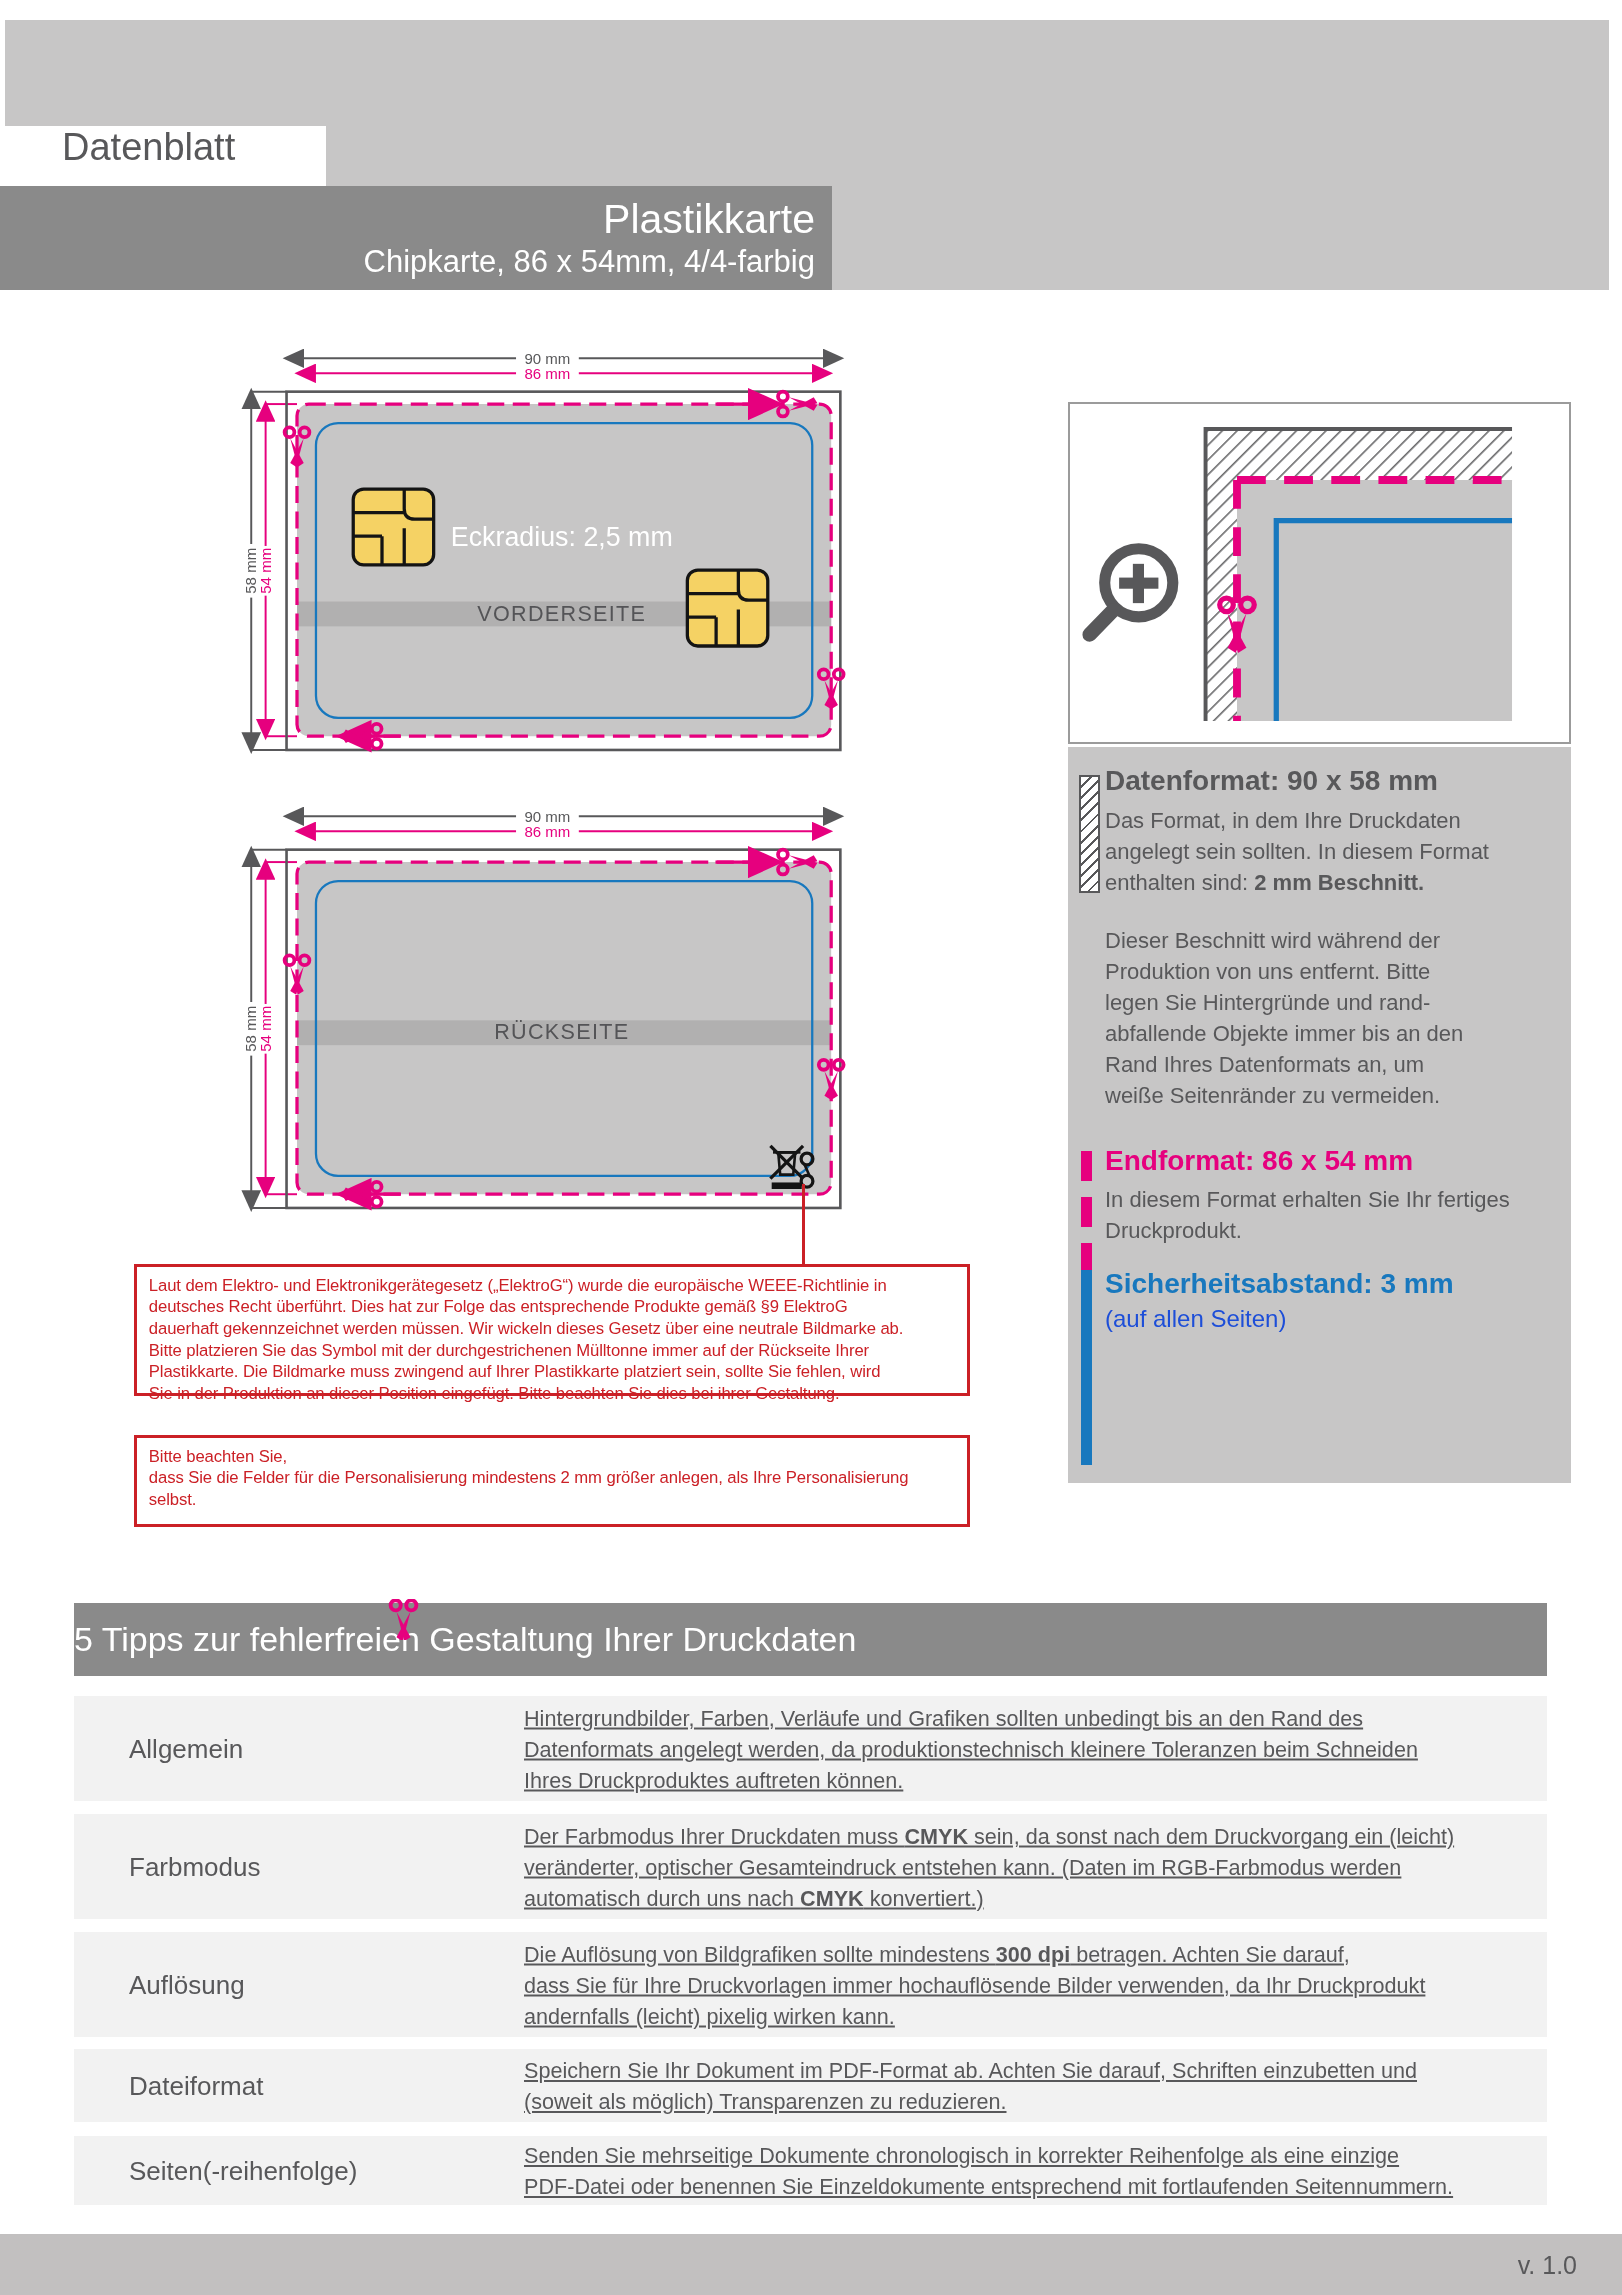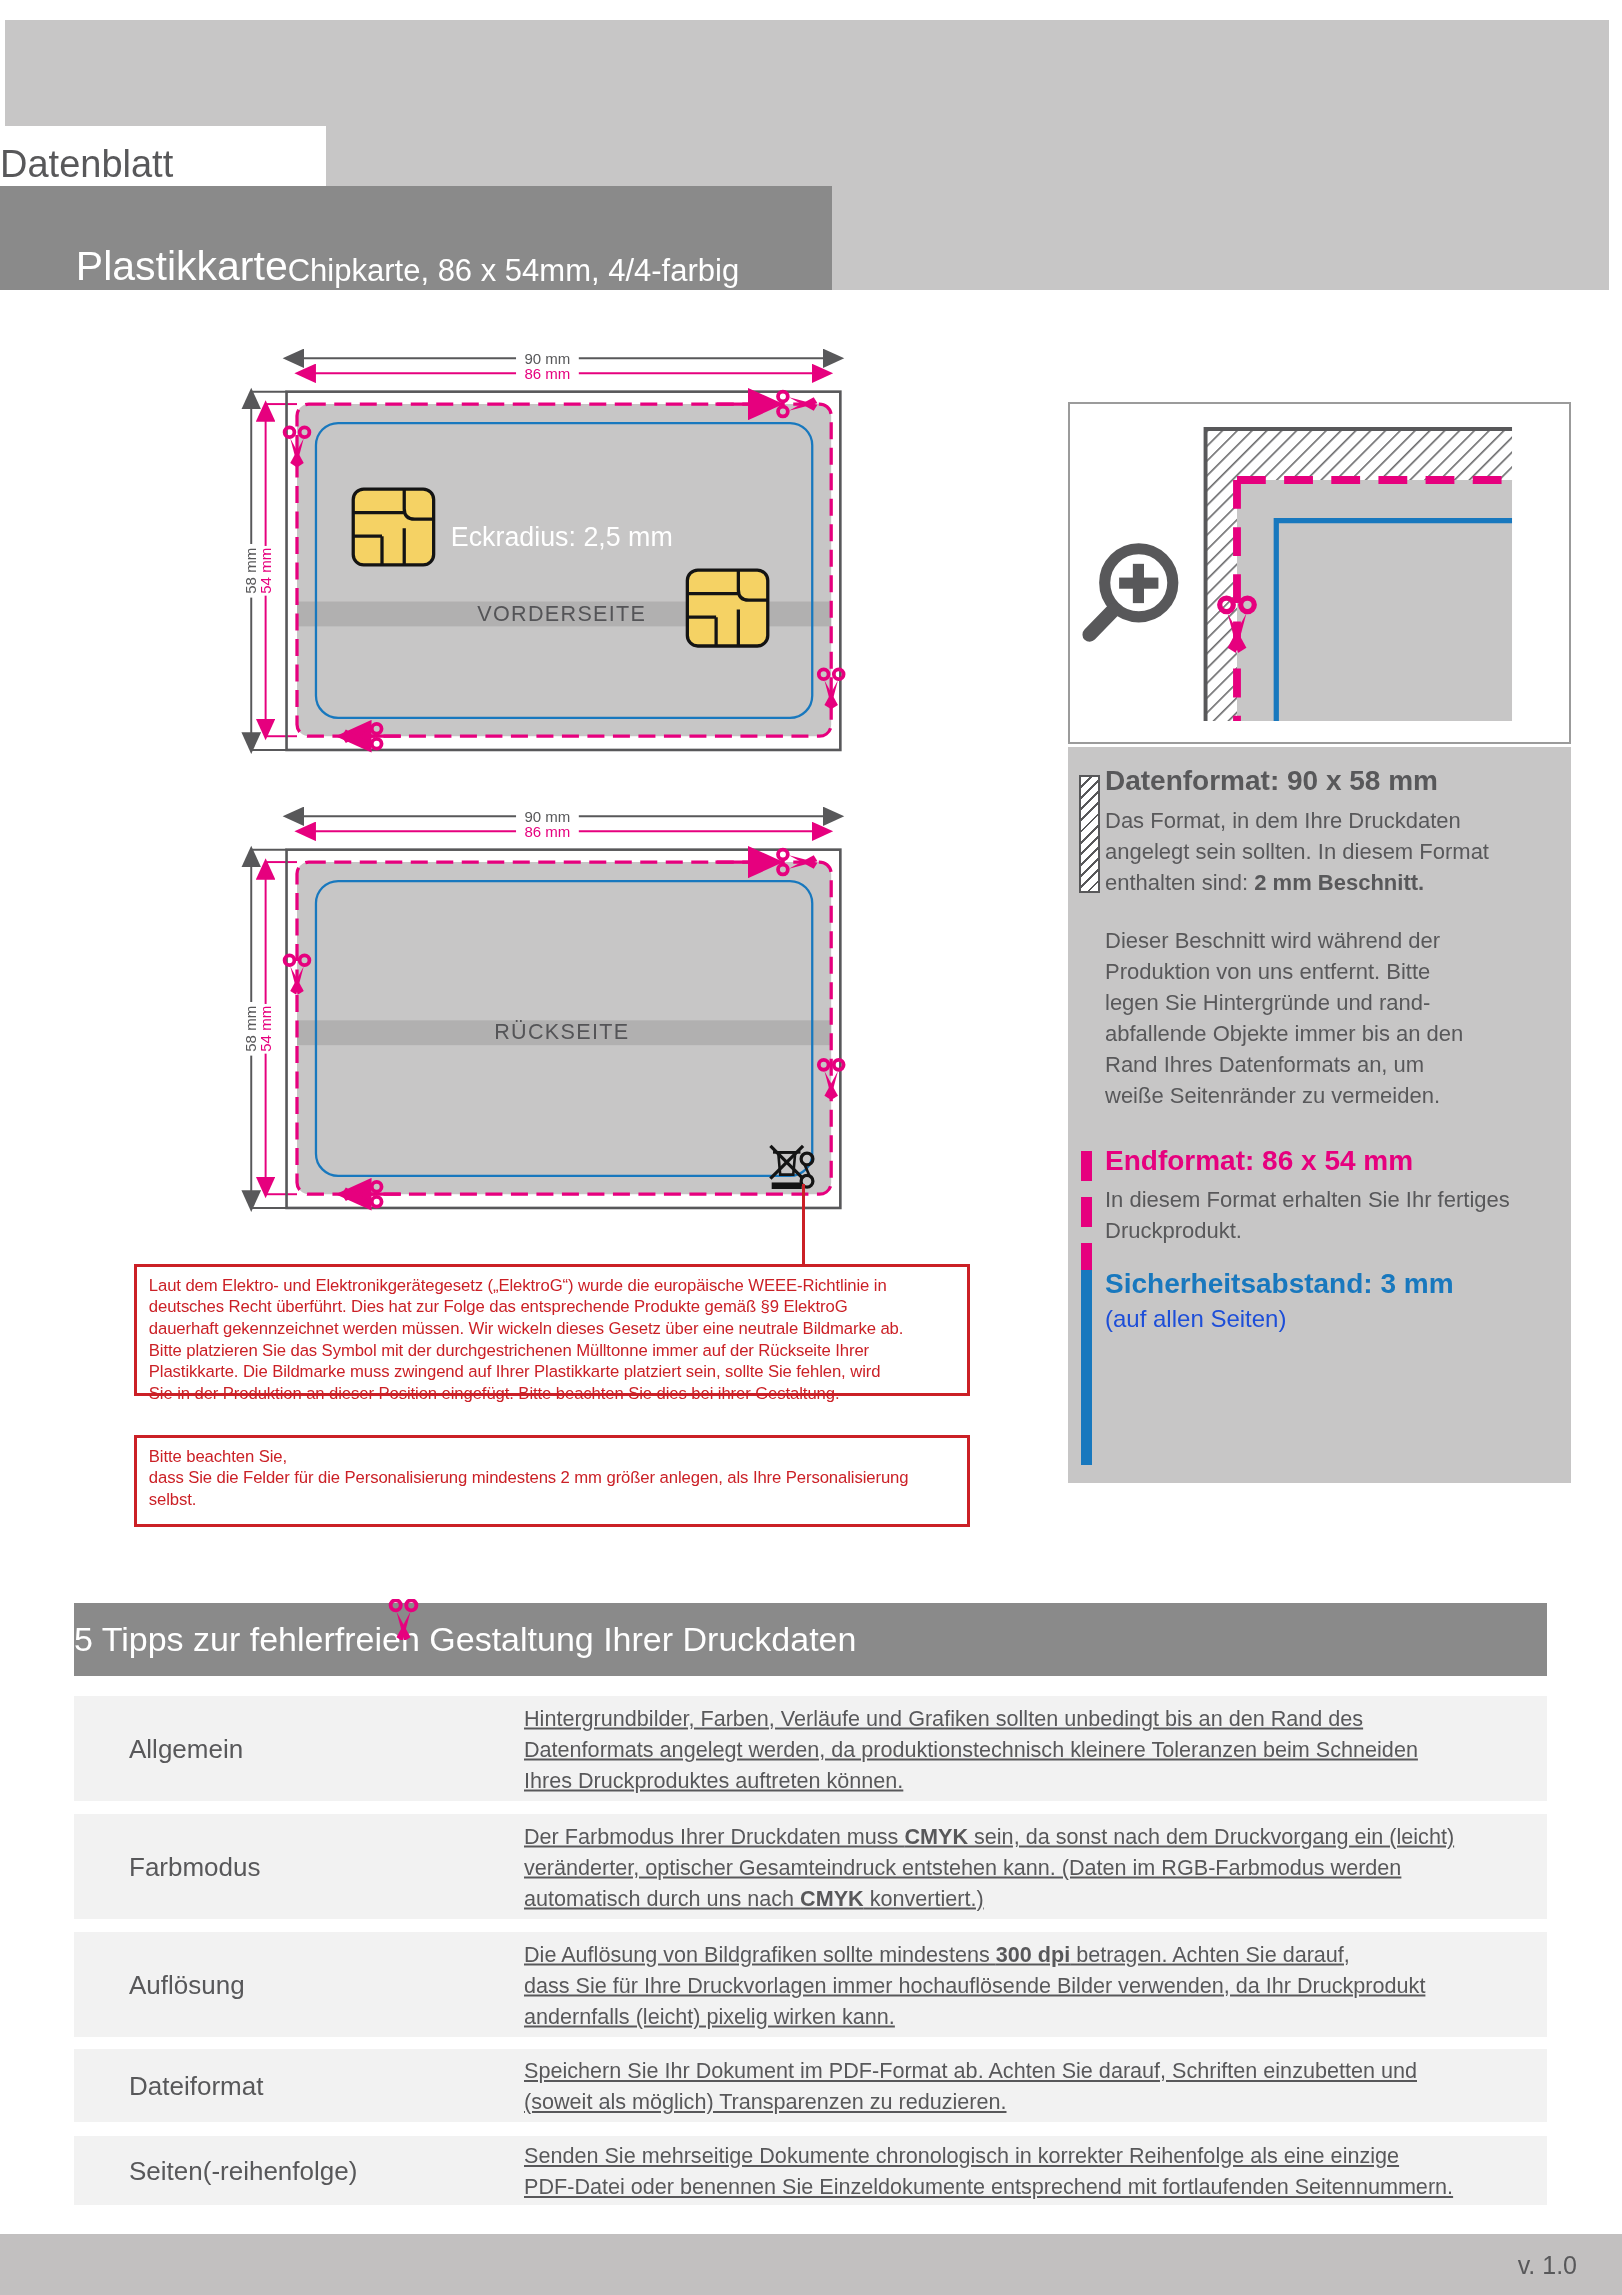--- a/index.html
+++ b/index.html
@@ -6,24 +6,24 @@
   body{
     width:1623px;height:2295px;position:relative;background:#ffffff;
     font-family:"Liberation Sans",sans-serif;color:#58585a;overflow:hidden;
   }
   .abs{position:absolute;}
   .b{font-weight:bold;}
 
   
   #header-bg{left:5.2px;top:19.6px;width:1604px;height:270px;background:#c7c6c6;}
   #datenblatt-box{left:0;top:126px;width:326px;height:60px;background:#ffffff;
-    display:flex;align-items:flex-end;box-sizing:border-box;
+    display:flex;align-items:flex-start;box-sizing:border-box;padding-left:62px;
     font-size:38px;color:#58585a;}
   #banner{left:0;top:186px;width:832px;height:104px;background:#8a8a8a;color:#ffffff;
-    display:flex;justify-content:center;align-items:flex-end;
+    display:flex;flex-direction:column;justify-content:center;align-items:flex-end;
     box-sizing:border-box;padding-right:17px;}
   #banner .t1{font-size:41px;line-height:47px;}
   #banner .t2{font-size:31px;line-height:38px;}
 
   
   #front-svg{left:236px;top:340px;}
   #back-svg{left:236px;top:798px;}
   #red-connector{left:802px;top:1184px;width:3.3px;height:82px;background:#cb2026;}
 
   

